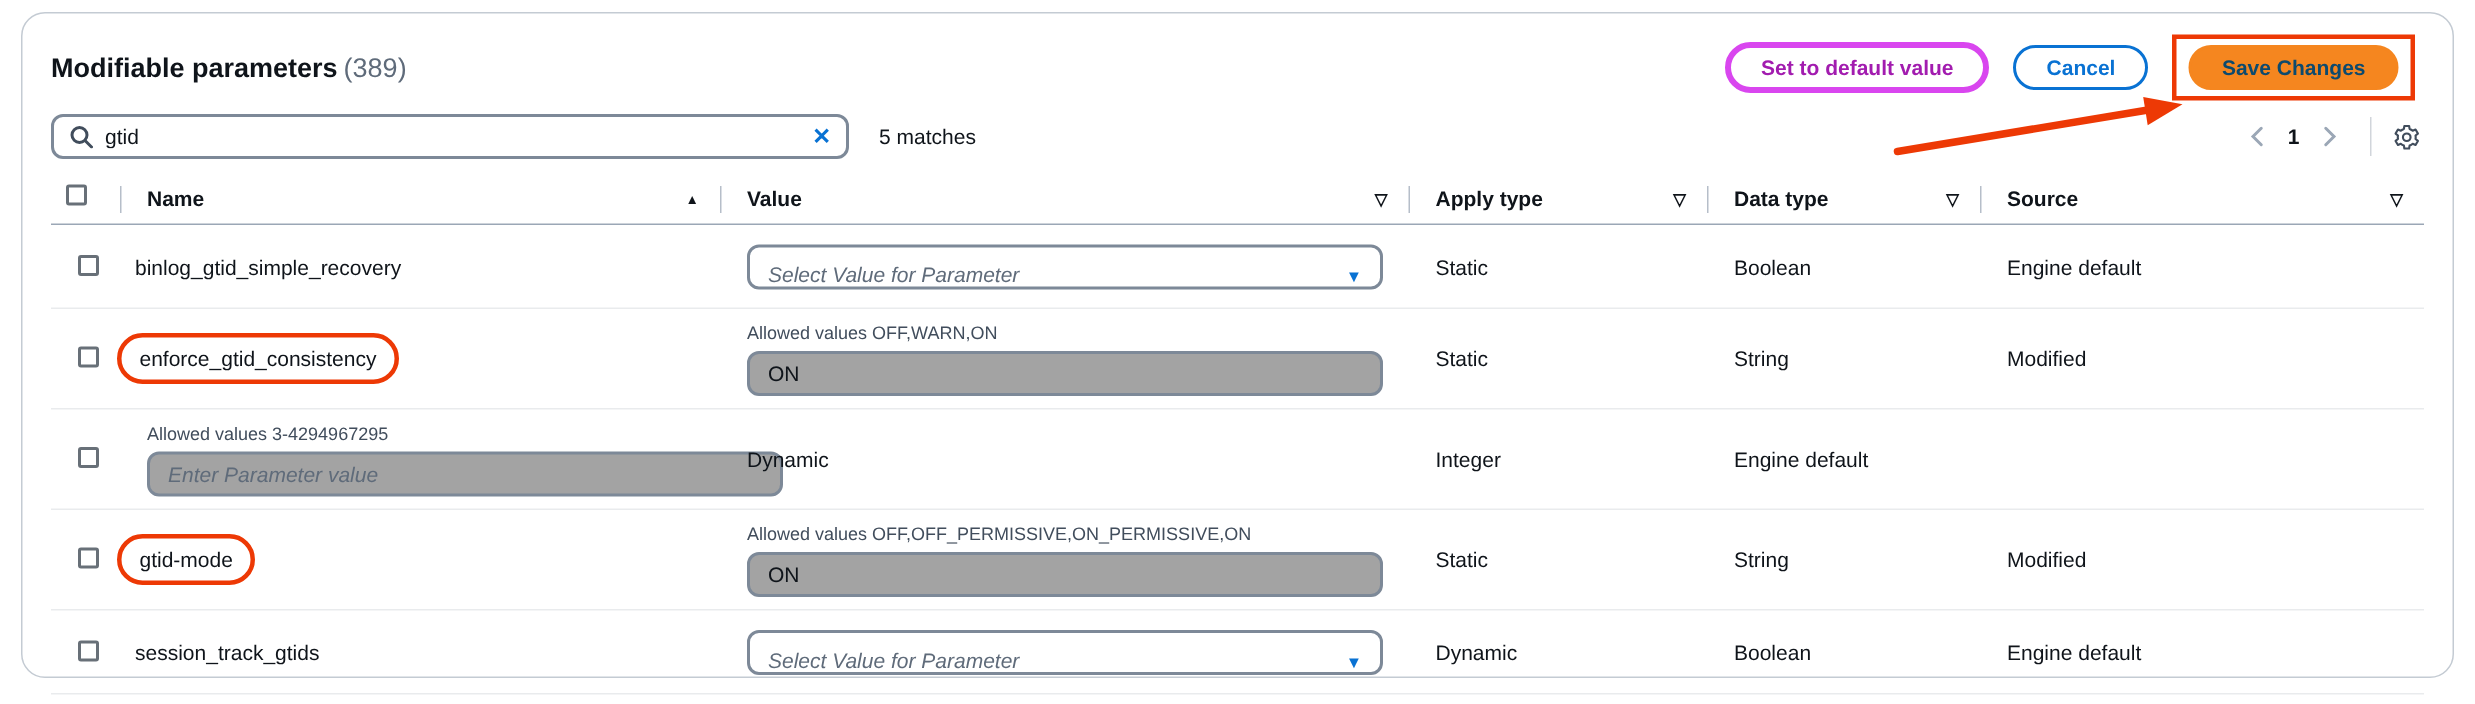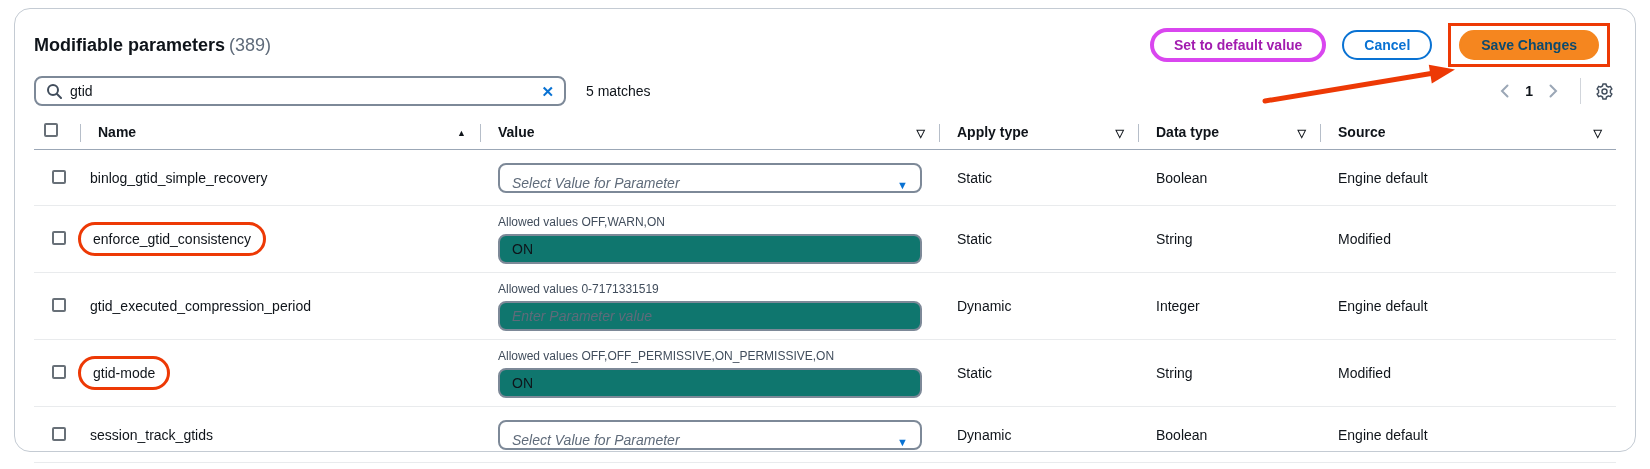--- a/index.html
+++ b/index.html
@@ -78,21 +78,21 @@
     width:424px; height:30px; border:2px solid #7d8998; border-radius:8px;
     padding:0 12px; background:#fff; cursor:pointer;
   }
   .select-ctl .ph { font-size:14px; font-style:italic; color:#5f6b7a; }
   .select-ctl .caret { color:#0972d3; font-size:11px; }
 
   .allowed { font-size:12px; color:#414d5c; margin-bottom:5px; }
   .text-ctl {
     width:424px; height:30px; border:2px solid #7d8998; border-radius:8px;
     padding:0 12px; font-family:"Liberation Sans", sans-serif; font-size:14px; color:#0f141a;
-    outline:none; background:#0f766e;
+    outline:none; background:#a3a3a3;
   }
   .text-ctl::placeholder { color:#5f6b7a; font-style:italic; }
 
   .red-oval {
     display:inline-block; border:3px solid #ed3905; border-radius:18px;
     padding:6px 12px; margin:-9px -12px; background:transparent;
   }
 
   .arrow-overlay { position:absolute; left:0; top:0; pointer-events:none; z-index:5; }
 </style>
@@ -205,23 +205,22 @@
         </div>
         <div class="td">Static</div>
         <div class="td">String</div>
         <div class="td">Modified</div>
       </div>
 
       <div class="tr tr-allowed">
         <div class="td td-check">
             <input type="checkbox" style="">
           </div>
-        <div class="td td-name"><span>gtid_executed_compression_period</span></div>
-        <div class="td">
-          <div class="allowed">Allowed values 0-7171331519</div>
+        <div class="td">
+          <div class="allowed">Allowed values 3-4294967295</div>
           <input class="text-ctl" type="text" placeholder="Enter Parameter value" style="">
         </div>
         <div class="td">Dynamic</div>
         <div class="td">Integer</div>
         <div class="td">Engine default</div>
       </div>
 
       <div class="tr tr-allowed">
         <div class="td td-check">
             <input type="checkbox" style="">

